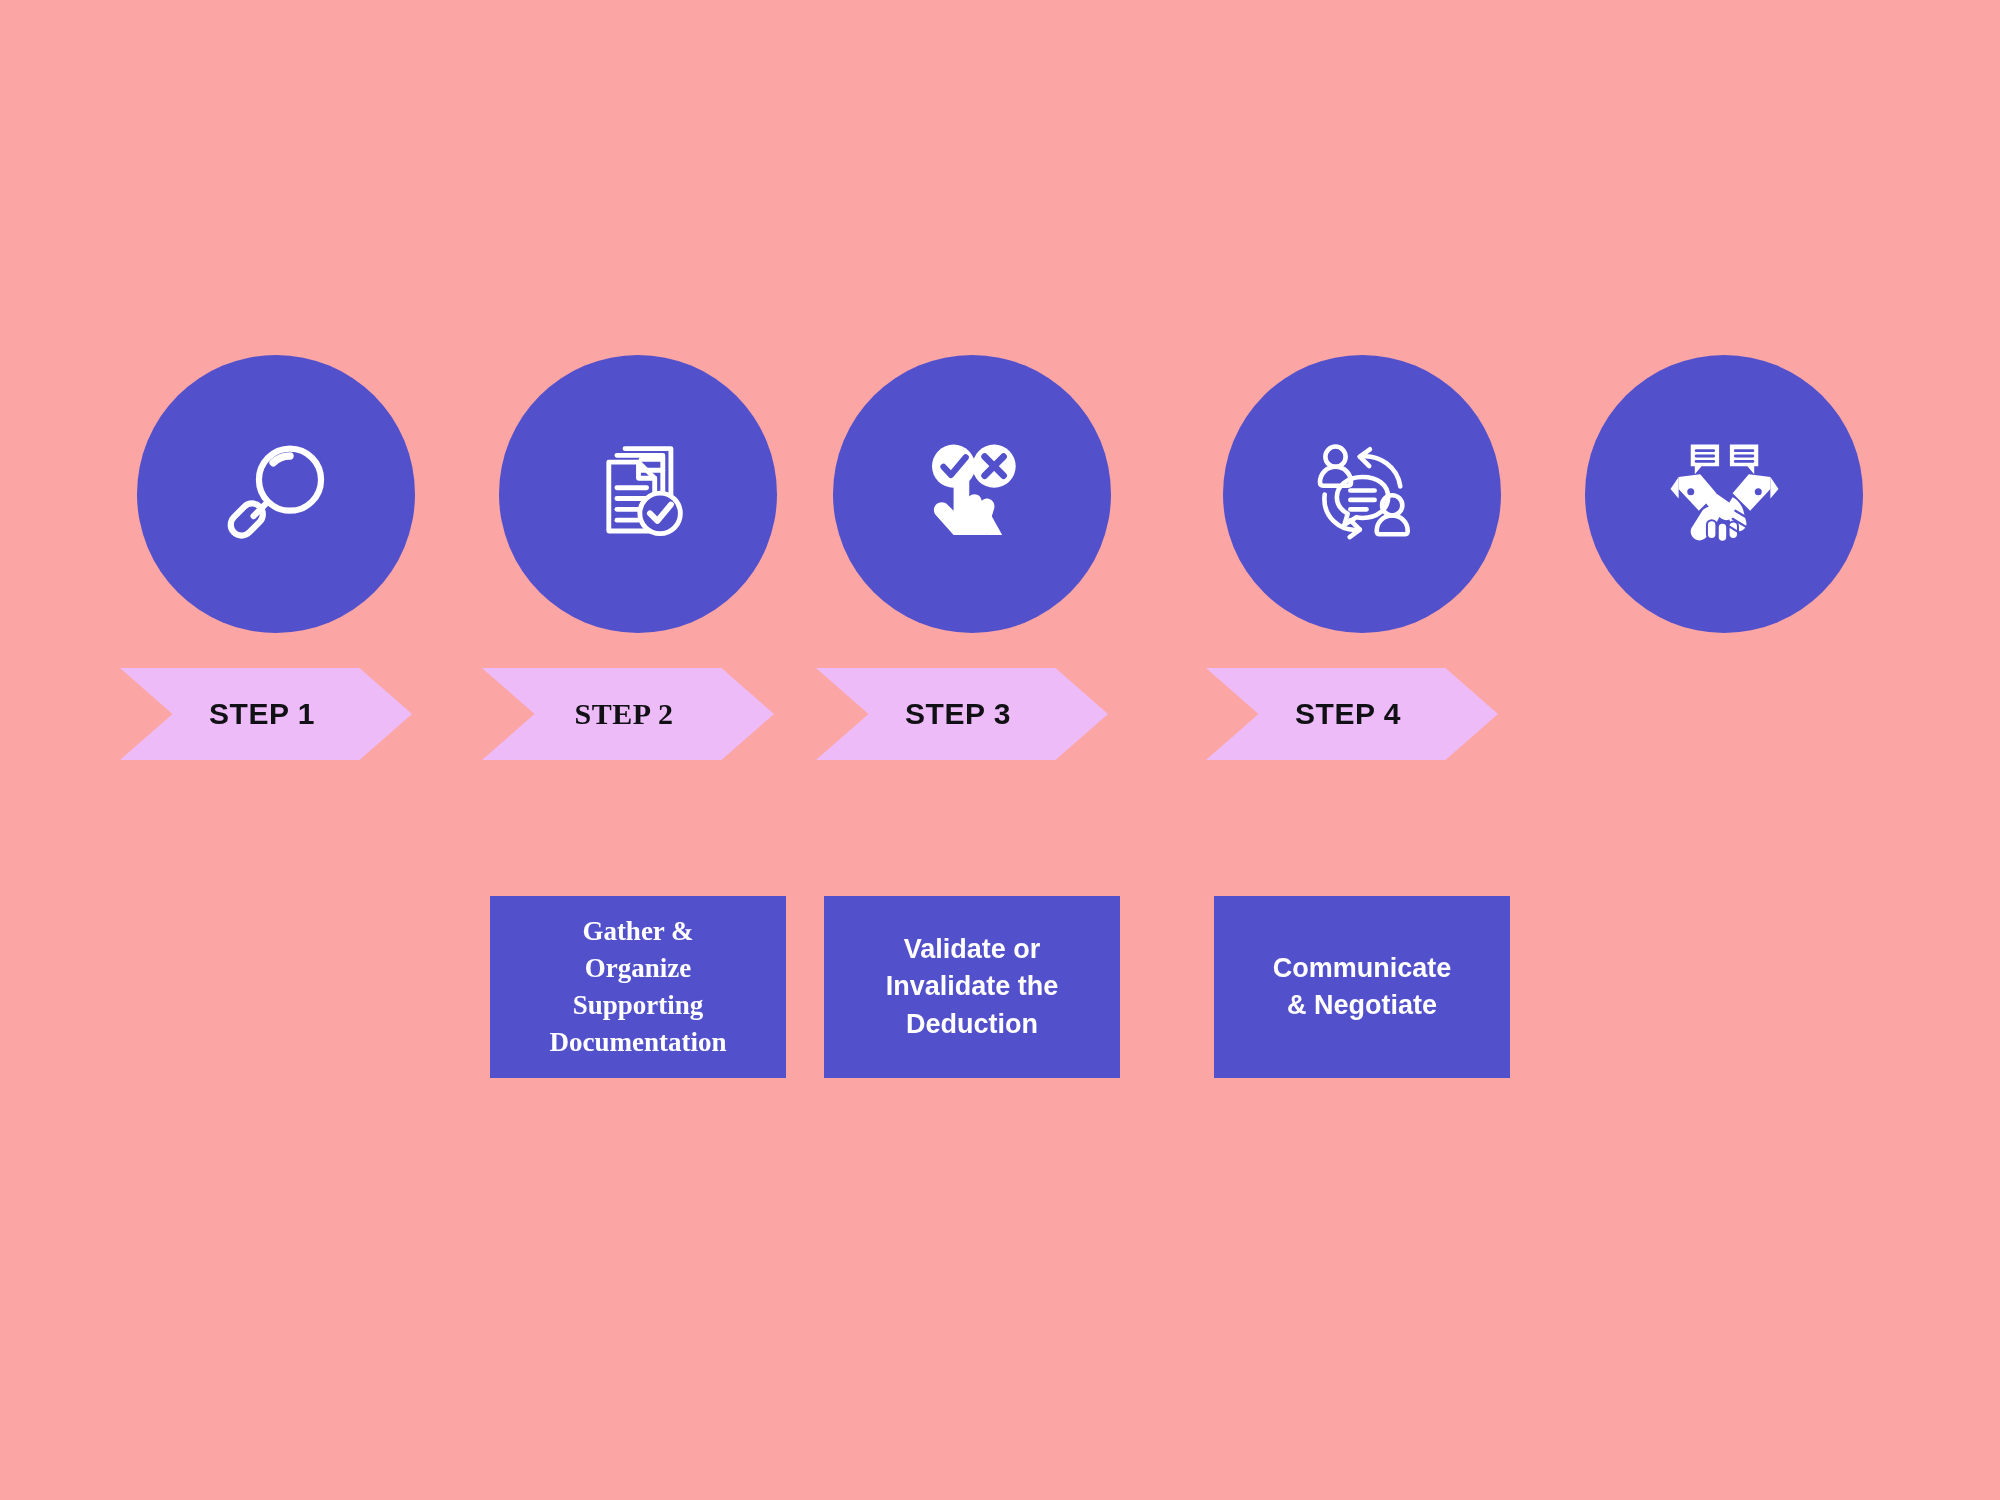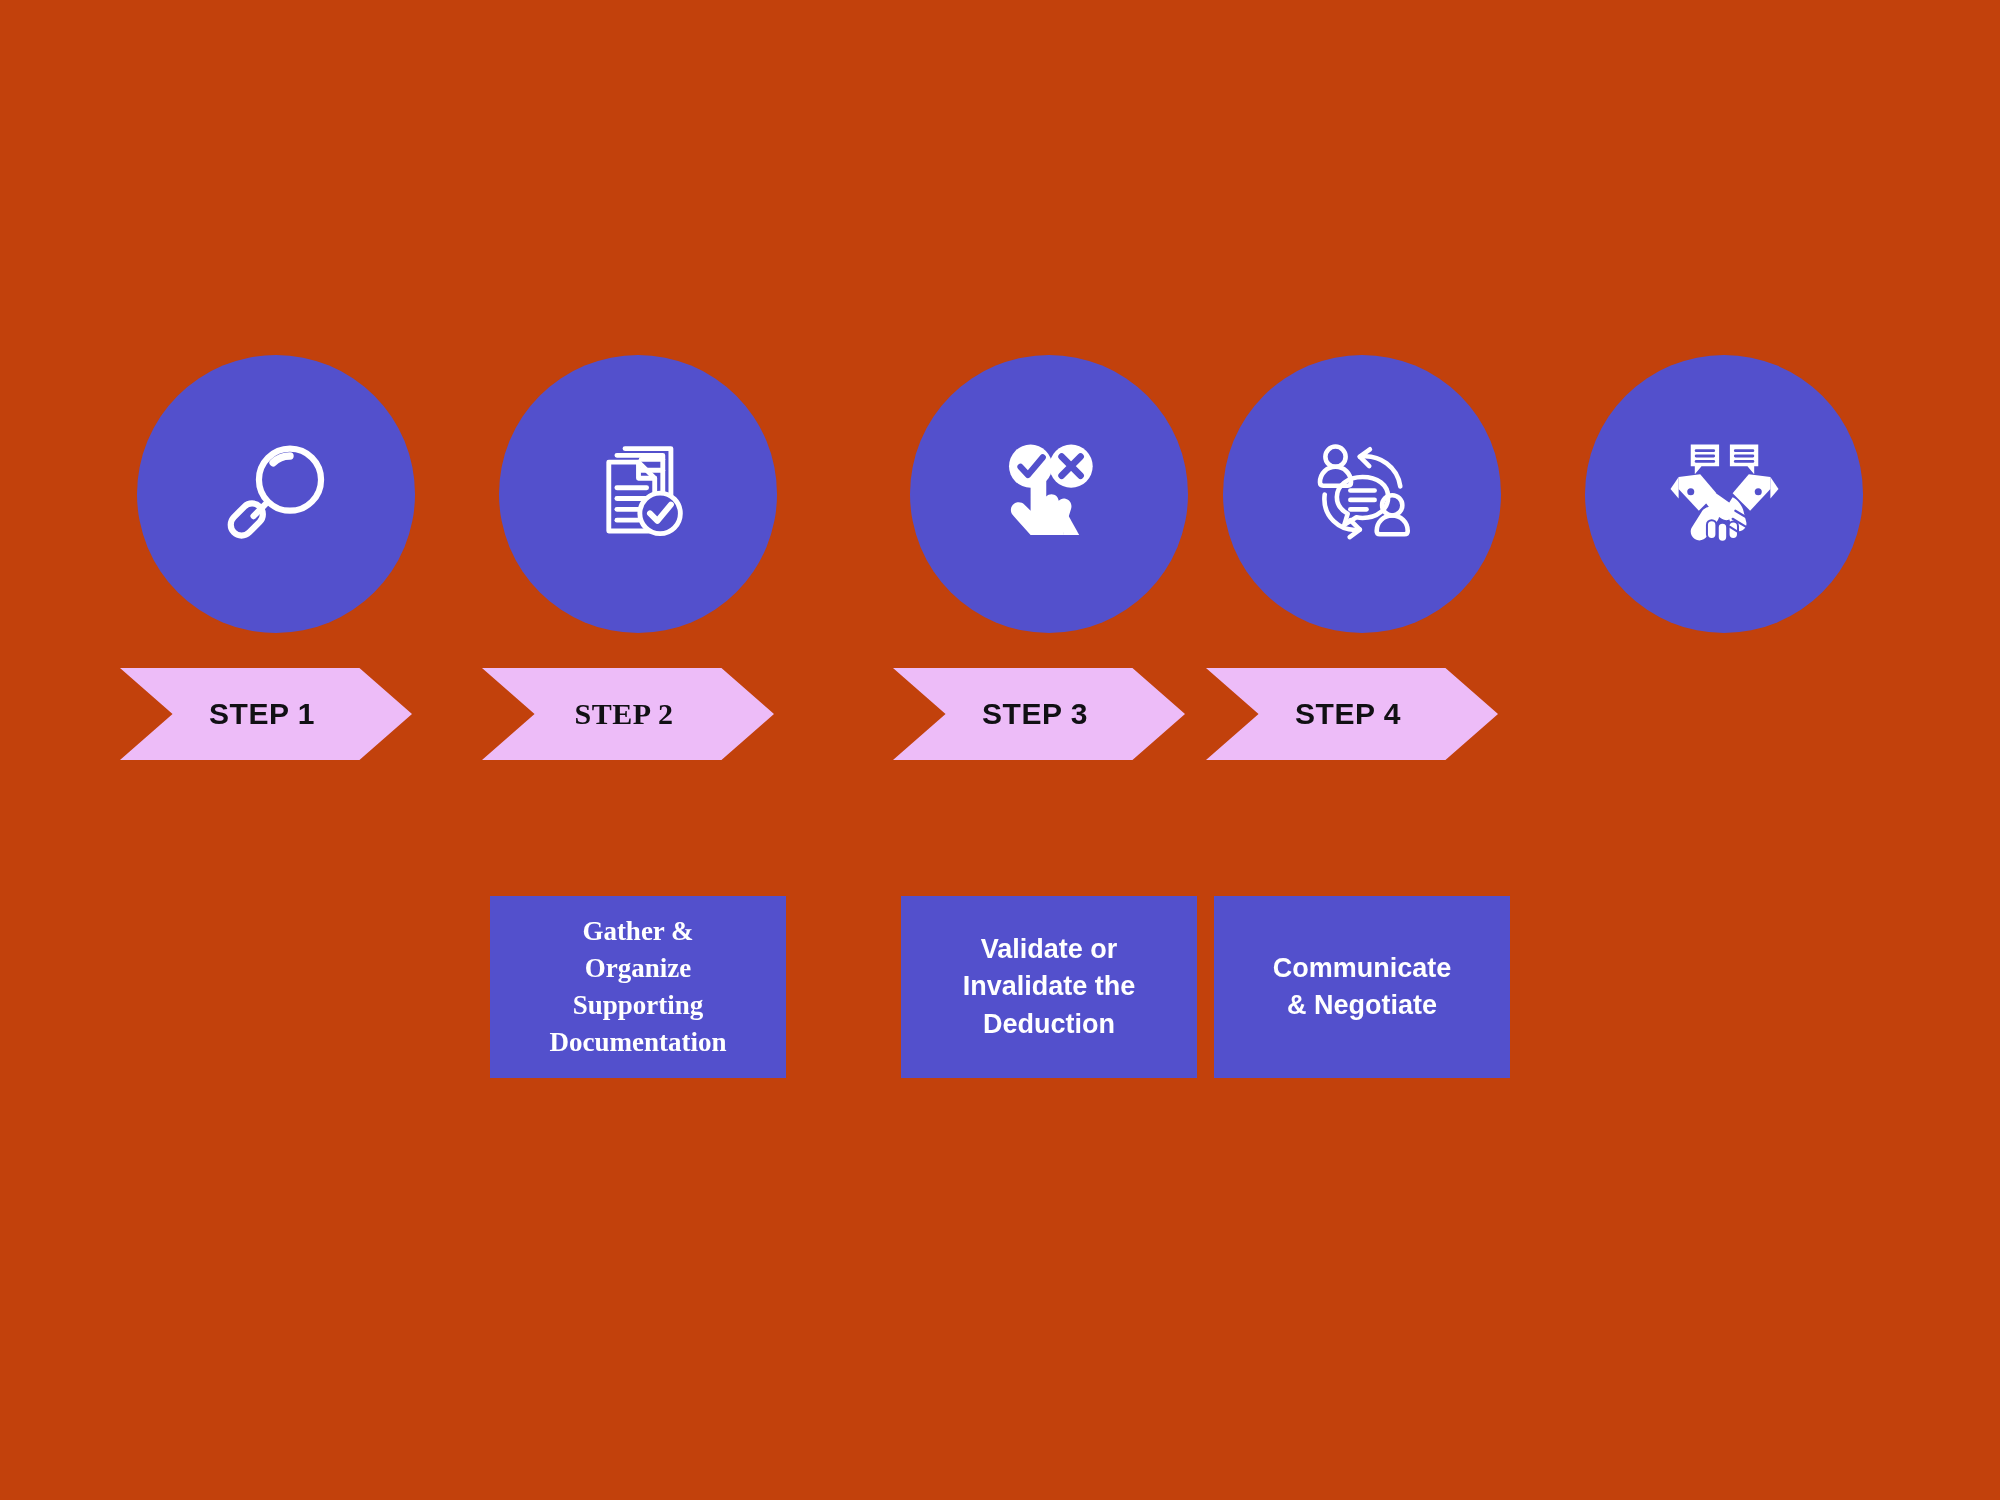--- a/index.html
+++ b/index.html
@@ -5,33 +5,33 @@
   * { margin:0; padding:0; box-sizing:border-box; }
   html, body {
     width:2000px; height:1500px;
     background:#FCFEF1;
     font-family:"Liberation Sans", sans-serif;
     overflow:hidden;
   }
   #stage {
     position:relative;
     width:2000px; height:1500px;
-    background:#c2410c;
+    background:#fca5a5;
   }
 
   
   .col {
     position:absolute;
     top:0;
     width:296px;
     height:1500px;
   }
   .col-0 { left:128px; }
   .col-1 { left:490px;font-family:Liberation Serif, serif; }
-  .col-2 { left:901px; }
+  .col-2 { left:824px; }
   .col-3 { left:1214px; }
   .col-4 { left:1576px; }
 
   
   .circle {
     position:absolute;
     top:355px;
     left:50%;
     transform:translateX(-50%);
     width:278px; height:278px;

